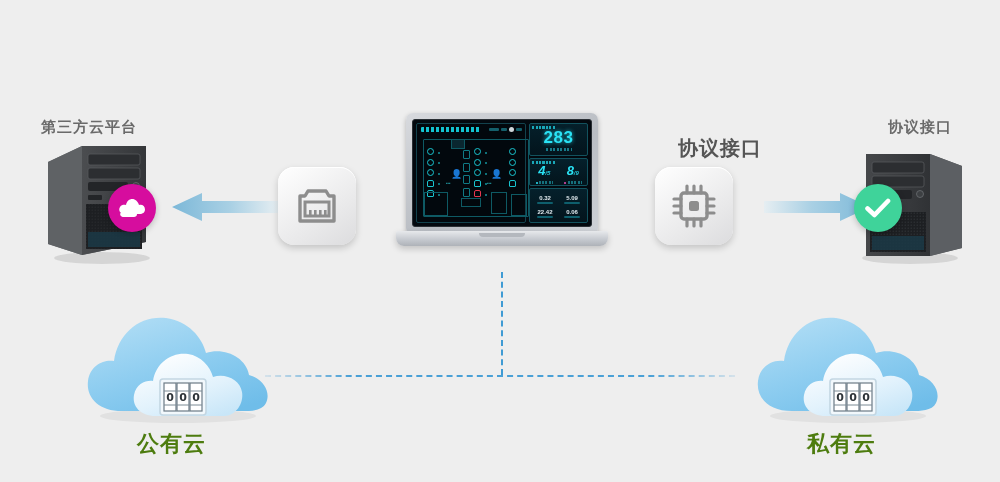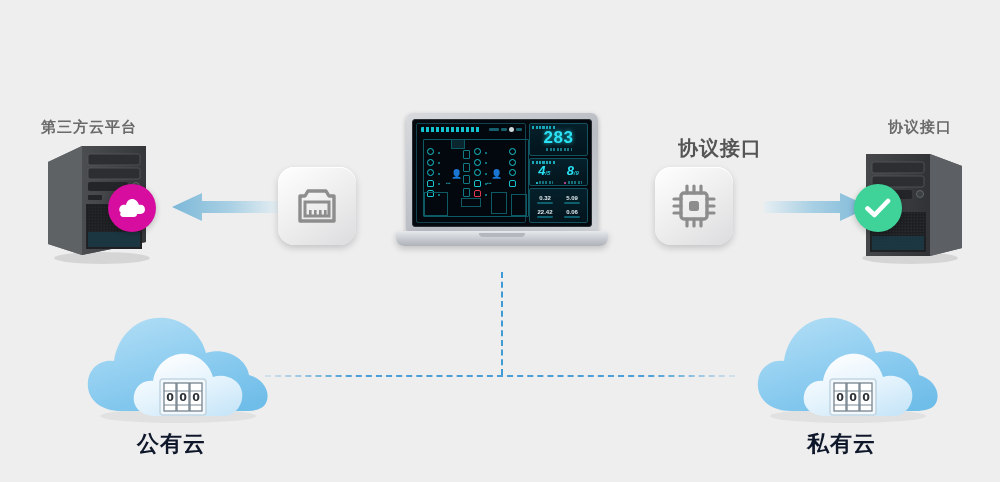--- a/index.html
+++ b/index.html
@@ -18,21 +18,21 @@
   
   .label{
     position:absolute;
     color:#5a5a5a;
     font-weight:bold;
     white-space:nowrap;
     letter-spacing:1px;
   }
   .label-sm{font-size:15px;color:#6a6a6a;}
   .label-md{font-size:20px;color:#555;}
-  .label-lg{font-size:22px;color:#0f172a;}
+  .label-lg{font-size:22px;color:#4d7c0f;}
 
   
   .topcloud{position:absolute;left:448px;top:42px;width:110px;height:68px;}
   .topcloud svg{display:block;}
   .topcloud-text{
     position:absolute;left:0;top:18px;width:110px;
     text-align:center;color:#3d6f9e;font-size:12px;font-weight:bold;
     line-height:15px;letter-spacing:.5px;
     text-shadow:0 1px 0 rgba(255,255,255,.7);
   }

